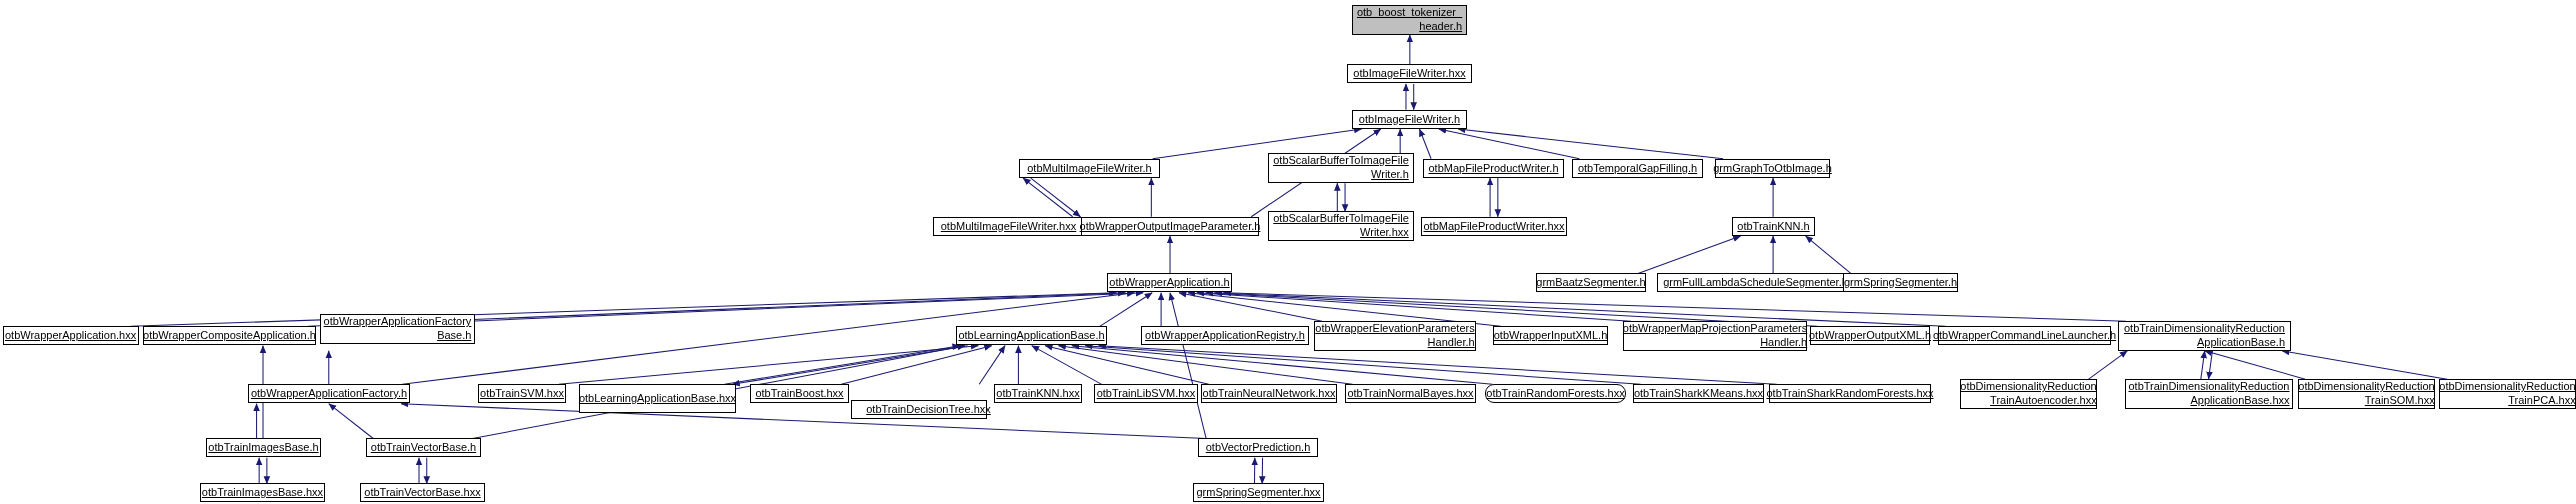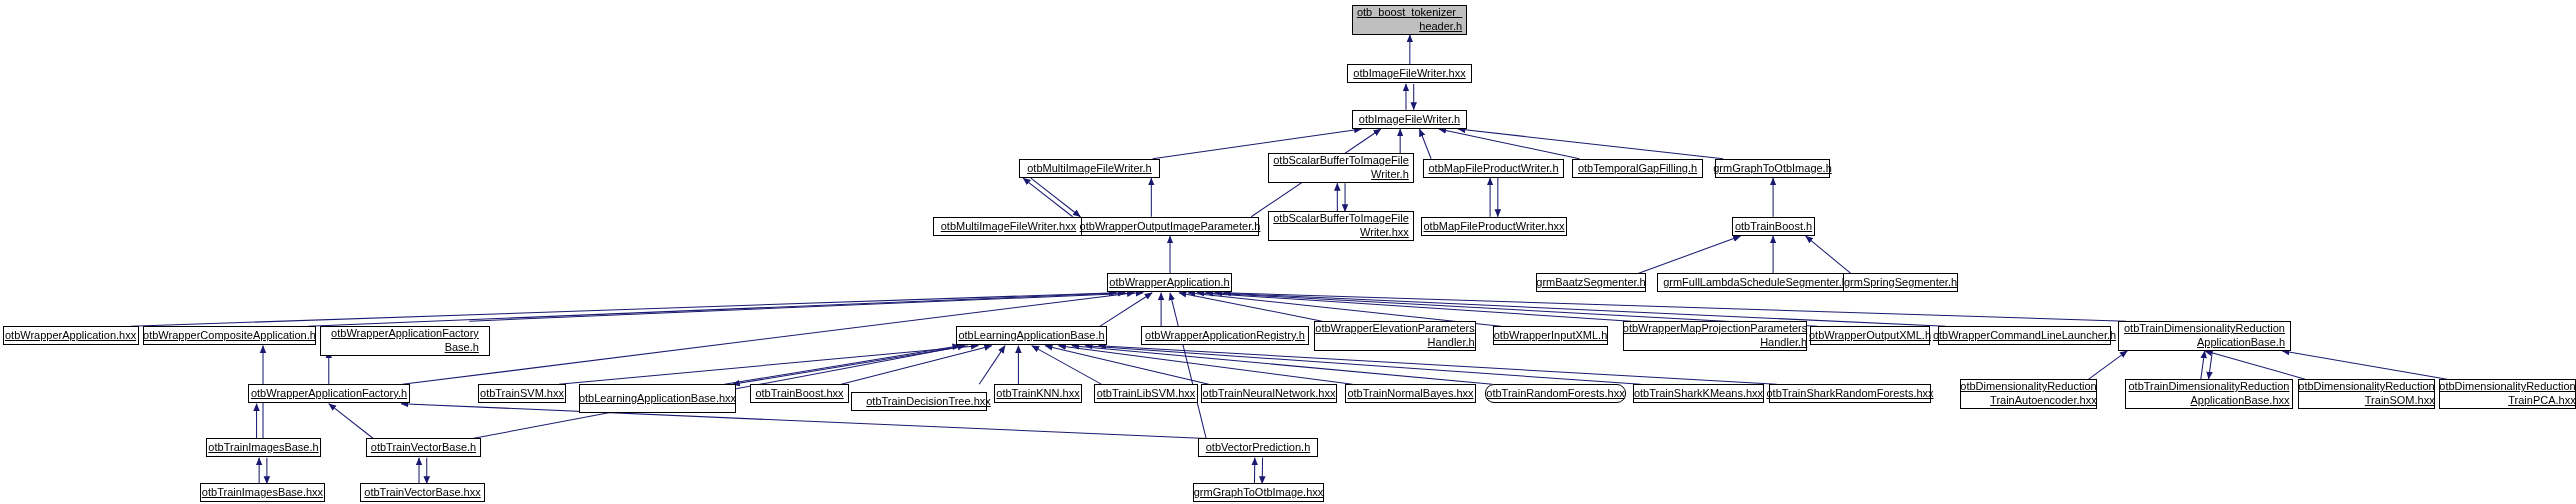--- a/index.html
+++ b/index.html
@@ -130,60 +130,60 @@
     <div class="node" style="left: 1268px; top: 153px; width: 146px; height: 30px;">otbScalarBufferToImageFile
 Writer.h</div>
     <div class="node" style="left: 1423px; top: 159px; width: 141px; height: 19.3px;">otbMapFileProductWriter.h</div>
     <div class="node" style="left: 1572px; top: 159px; width: 131px; height: 19.3px;">otbTemporalGapFilling.h</div>
     <div class="node" style="left: 1715px; top: 159px; width: 115px; height: 19.3px;">grmGraphToOtbImage.h</div>
     <div class="node" style="left: 933px; top: 217px; width: 151px; height: 19.3px;">otbMultiImageFileWriter.hxx</div>
     <div class="node" style="left: 1081px; top: 217px; width: 178px; height: 19.3px;">otbWrapperOutputImageParameter.h</div>
     <div class="node" style="left: 1268px; top: 211px; width: 146px; height: 30px;">otbScalarBufferToImageFile
 Writer.hxx</div>
     <div class="node" style="left: 1421px; top: 217px; width: 146px; height: 19.3px;">otbMapFileProductWriter.hxx</div>
-    <div class="node" style="left: 1732px; top: 217px; width: 83px; height: 19.3px;">otbTrainBoost.h</div>
+    <div class="node" style="left: 1732px; top: 217px; width: 83px; height: 19.3px;">otbTrainKNN.h</div>
     <div class="node" style="left: 1107px; top: 273px; width: 125px; height: 19.3px;">otbWrapperApplication.h</div>
     <div class="node" style="left: 1536px; top: 273px; width: 110px; height: 19.3px;">grmBaatzSegmenter.h</div>
     <div class="node" style="left: 1657px; top: 273px; width: 197px; height: 19.3px;">grmFullLambdaScheduleSegmenter.h</div>
     <div class="node" style="left: 1843px; top: 273px; width: 115px; height: 19.3px;">grmSpringSegmenter.h</div>
     <div class="node" style="left: 2.6px; top: 326px; width: 136px; height: 19.3px;">otbWrapperApplication.hxx</div>
     <div class="node" style="left: 143px; top: 326px; width: 173px; height: 19.3px;">otbWrapperCompositeApplication.h</div>
-    <div class="node" style="left: 320px; top: 326px; width: 170px; height: 30px;">otbWrapperApplicationFactory
+    <div class="node" style="left: 320px; top: 314px; width: 155px; height: 30px;">otbWrapperApplicationFactory
 Base.h</div>
     <div class="node" style="left: 956px; top: 326px; width: 151px; height: 19.3px;">otbLearningApplicationBase.h</div>
     <div class="node" style="left: 1141px; top: 326px; width: 168px; height: 19.3px;">otbWrapperApplicationRegistry.h</div>
     <div class="node" style="left: 1314px; top: 321px; width: 162px; height: 30px;">otbWrapperElevationParameters
 Handler.h</div>
     <div class="node" style="left: 1493px; top: 326px; width: 115px; height: 19.3px;">otbWrapperInputXML.h</div>
     <div class="node" style="left: 1623px; top: 321px; width: 184px; height: 30px;">otbWrapperMapProjectionParameters
 Handler.h</div>
     <div class="node" style="left: 1810px; top: 326px; width: 120px; height: 19.3px;">otbWrapperOutputXML.h</div>
     <div class="node" style="left: 1938px; top: 326px; width: 173px; height: 19.3px;">otbWrapperCommandLineLauncher.h</div>
     <div class="node" style="left: 2118px; top: 321px; width: 173px; height: 30px;">otbTrainDimensionalityReduction
 ApplicationBase.h</div>
     <div class="node" style="left: 248px; top: 384px; width: 162px; height: 19.3px;">otbWrapperApplicationFactory.h</div>
     <div class="node" style="left: 478px; top: 384px; width: 88px; height: 19.3px;">otbTrainSVM.hxx</div>
     <div class="node" style="left: 579px; top: 384px; width: 157px; height: 29px;">otbLearningApplicationBase.hxx</div>
     <div class="node" style="left: 750px; top: 384px; width: 99px; height: 19.3px;">otbTrainBoost.hxx</div>
-    <div class="node" style="left: 851px; top: 392px; width: 136px; height: 19.3px; padding-left: 19px;">otbTrainDecisionTree.hxx</div>
+    <div class="node" style="left: 851px; top: 400px; width: 136px; height: 19.3px; padding-left: 19px;">otbTrainDecisionTree.hxx</div>
     <div class="node" style="left: 994px; top: 384px; width: 88px; height: 19.3px;">otbTrainKNN.hxx</div>
     <div class="node" style="left: 1094px; top: 384px; width: 104px; height: 19.3px;">otbTrainLibSVM.hxx</div>
     <div class="node" style="left: 1201px; top: 384px; width: 136px; height: 19.3px;">otbTrainNeuralNetwork.hxx</div>
     <div class="node" style="left: 1345px; top: 384px; width: 131px; height: 19.3px;">otbTrainNormalBayes.hxx</div>
     <div class="node" style="left: 1485px; top: 384px; width: 141px; height: 19.3px; border-radius: 9px;">otbTrainRandomForests.hxx</div>
     <div class="node" style="left: 1633px; top: 384px; width: 131px; height: 19.3px;">otbTrainSharkKMeans.hxx</div>
     <div class="node" style="left: 1769px; top: 384px; width: 162px; height: 19.3px;">otbTrainSharkRandomForests.hxx</div>
     <div class="node" style="left: 1960px; top: 379px; width: 137px; height: 30px;">otbDimensionalityReduction
 TrainAutoencoder.hxx</div>
     <div class="node" style="left: 2125px; top: 379px; width: 168px; height: 30px;">otbTrainDimensionalityReduction
 ApplicationBase.hxx</div>
     <div class="node" style="left: 2298px; top: 379px; width: 137px; height: 30px;">otbDimensionalityReduction
 TrainSOM.hxx</div>
     <div class="node" style="left: 2439px; top: 379px; width: 137px; height: 30px;">otbDimensionalityReduction
 TrainPCA.hxx</div>
     <div class="node" style="left: 206px; top: 438px; width: 115px; height: 19.3px;">otbTrainImagesBase.h</div>
     <div class="node" style="left: 366px; top: 438px; width: 115px; height: 19.3px;">otbTrainVectorBase.h</div>
     <div class="node" style="left: 1198px; top: 438px; width: 120px; height: 19.3px;">otbVectorPrediction.h</div>
     <div class="node" style="left: 200px; top: 483px; width: 125px; height: 19.3px;">otbTrainImagesBase.hxx</div>
     <div class="node" style="left: 360px; top: 483px; width: 125px; height: 19.3px;">otbTrainVectorBase.hxx</div>
-    <div class="node" style="left: 1193px; top: 483px; width: 131px; height: 19.3px;">grmGraphToOtbImage.hxx</div>
+    <div class="node" style="left: 1193px; top: 483px; width: 131px; height: 19.3px;">grmSpringSegmenter.hxx</div>
   </div>
 
 
 </body></html>

